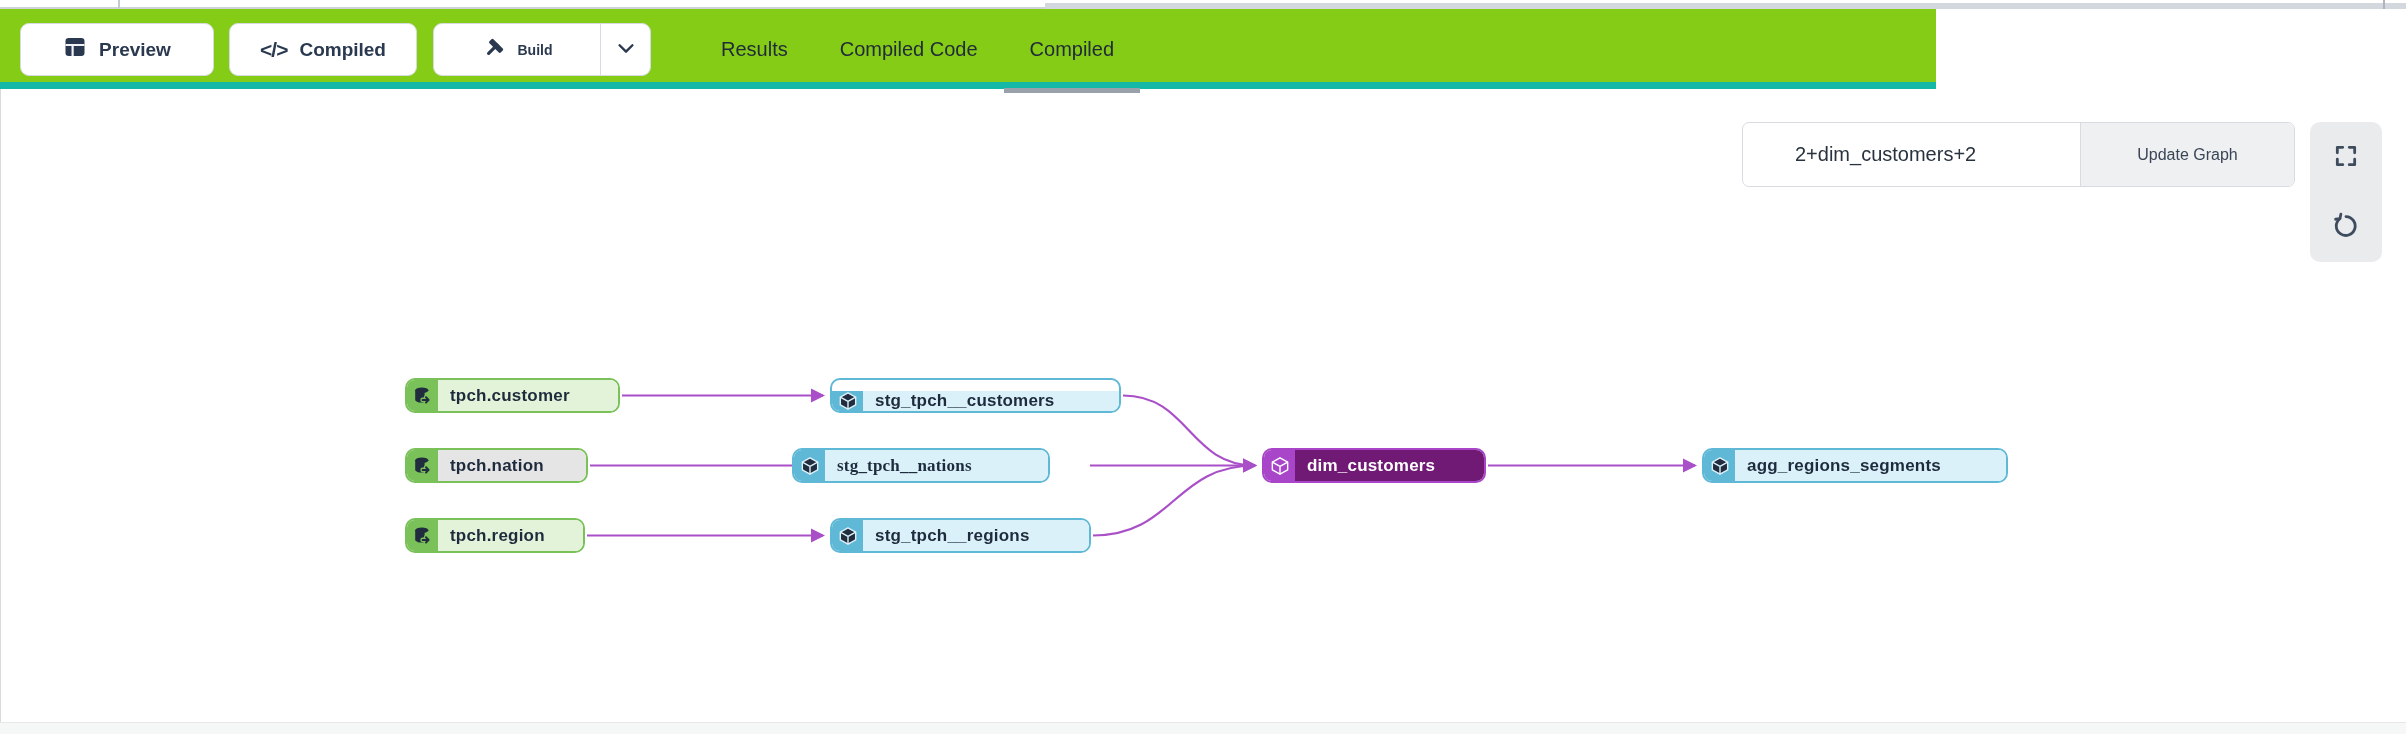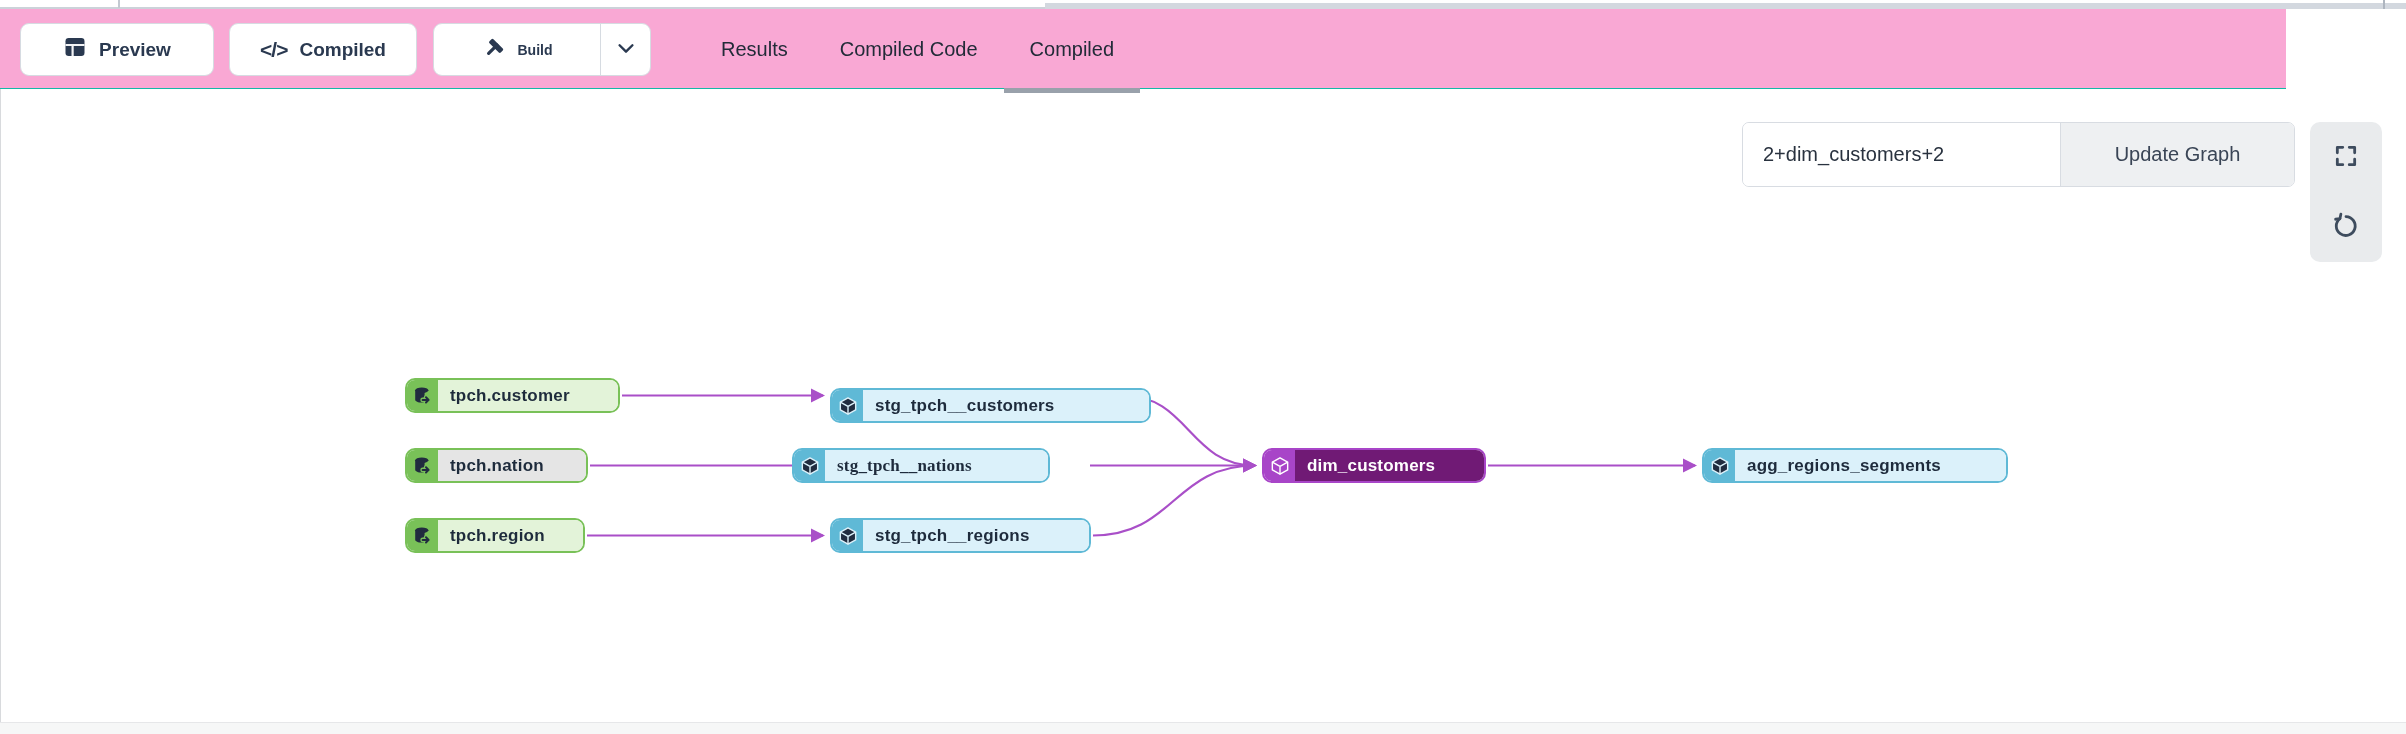--- a/index.html
+++ b/index.html
@@ -7,21 +7,21 @@
   .screen { position:relative; width:2406px; height:734px; background:#ffffff; overflow:hidden; }
 
   
   .top-sliver { position:absolute; top:0; left:0; width:2406px; height:9px; background:#ffffff; border-bottom:2px solid #ccd2d9; }
   .sliver-divider { position:absolute; top:0; left:118px; width:2px; height:8px; background:#c3c9d1; }
   .sliver-gray { position:absolute; top:3px; left:1045px; width:1361px; height:6px; background:#d3d8df; }
   .sliver-tick { position:absolute; top:0; left:2383px; width:2px; height:9px; background:#aeb5bf; }
   .left-edge { position:absolute; top:9px; left:0; width:1px; height:713px; background:#d8dadd; }
 
   
-  .toolbar { position:absolute; top:9px; left:0; width:2286px; height:80px; background:#f9a8d4; border-bottom:1px solid #14b8a6; }
+  .toolbar { position:absolute; top:9px; left:0; width:1936px; height:80px; background:#84cc16; border-bottom:7px solid #14b8a6; }
   .tb-btn { position:absolute; top:14px; height:53px; background:#ffffff; border:1px solid #d6dbe1; border-radius:9px;
             display:flex; align-items:center; justify-content:center; gap:12px; font-size:19px; font-weight:bold;
             color:#2a3950; cursor:pointer; }
   .btn-preview { left:20px;  width:194px; }
   .btn-compile { left:229px; width:188px; }
   .build-group { position:absolute; top:14px; left:433px; width:218px; height:53px; background:#ffffff;
                  border:1px solid #d6dbe1; border-radius:9px; display:flex; }
   .build-main { flex:1; display:flex; align-items:center; justify-content:center; gap:12px; font-size:14px;
                 font-weight:bold; color:#2a3950; border-right:1px solid #d6dbe1; cursor:pointer; }
   .build-caret { width:49px; display:flex; align-items:center; justify-content:center; cursor:pointer; }
@@ -29,25 +29,25 @@
 
   
   .tabs { position:absolute; top:0; left:695px; height:80px; display:flex; }
   .tab { position:relative; height:80px; padding:0 26px; display:flex; align-items:center; font-size:20px;
          color:#222b38; cursor:pointer; white-space:nowrap; }
   .tab.active { font-weight:normal; }
   .tab.active::after { content:""; position:absolute; left:0; right:0; bottom:-4px; height:5px; background:#99a1ab; }
 
   
   .selector-group { position:absolute; top:122px; left:1742px; width:553px; height:65px; display:flex;
-                    border:1px solid #d8dce2; border-radius:7px; overflow:hidden; background:#fff; }
+                    border:1px solid #d8dce2; border-radius:7px; overflow:hidden; background:#fff;padding-left:32px; }
   .selector-input { width:318px; height:100%; border:none; outline:none; padding:0 20px; font-size:20px;
                     color:#29323f; font-family:"Liberation Sans", sans-serif; background:#ffffff; }
   .update-btn { width:235px; height:100%; background:#eef0f2; border:none; border-left:1px solid #d8dce2;
-                font-size:20px; color:#3a4556; font-family:"Liberation Sans", sans-serif; cursor:pointer; }
+                font-size:16px; color:#3a4556; font-family:"Liberation Sans", sans-serif; cursor:pointer; }
   .zoom-controls { position:absolute; top:122px; left:2310px; width:72px; height:140px; background:#e9ebed; border-radius:10px; }
   .zc-btn { width:72px; height:70px; display:flex; align-items:center; justify-content:center; cursor:pointer; background:none; border:none; }
 
   
   .edge-layer { position:absolute; top:0; left:0; width:2406px; height:734px; pointer-events:none; z-index:1; }
   .node { position:absolute; height:35px; border-radius:10px; border-style:solid; border-width:2px;
           display:flex; align-items:stretch; overflow:hidden; z-index:2; cursor:pointer; }
   .node-icon { width:31px; display:flex; align-items:center; justify-content:center; flex:0 0 31px; }
   .node-label { flex:1; display:flex; align-items:center; padding:0 12px; font-size:17px; font-weight:bold;
                 white-space:nowrap; letter-spacing:0.2px; }
@@ -175,21 +175,21 @@
         <span class="node-icon" style="background: rgb(121, 193, 88);">
           <svg width="20" height="20" viewBox="0 0 20 20">
             <ellipse cx="8.8" cy="4.3" rx="6.6" ry="2.9" fill="#212c3f"></ellipse>
             <path d="M2.2 4.3v9.4c0 1.6 2.96 2.9 6.6 2.9 1 0 1.95-.1 2.8-.28V4.3Z" fill="#212c3f"></path>
             <path d="M9.6 13.9h6 M13 11.3l2.6 2.6L13 16.5" fill="none" stroke="#79c158" stroke-width="4.6" stroke-linecap="round" stroke-linejoin="round"></path>
             <path d="M9.6 13.9h6 M13 11.3l2.6 2.6L13 16.5" fill="none" stroke="#212c3f" stroke-width="2" stroke-linecap="round" stroke-linejoin="round"></path>
           </svg>
         </span>
         <span class="node-label" style="background: rgb(227, 243, 217); color: rgb(30, 43, 60);">tpch.region</span>
       </div>
-      <div class="node" style="left: 830px; top: 388px; width: 321px; border-color: rgb(95, 185, 214);">
+      <div class="node" style="left: 830px; top: 378px; width: 291px; border-color: rgb(95, 185, 214); align-items: flex-end;">
         <span class="node-icon" style="background: rgb(95, 185, 214);">
           <svg width="20" height="20" viewBox="0 0 24 24">
             <path d="M12 2.2 21.2 7.3v9.4L12 21.8 2.8 16.7V7.3Z" fill="#212c3f" stroke="#dbf1fa" stroke-width="1.7" stroke-linejoin="round"></path>
             <path d="M2.8 7.3 12 12.4l9.2-5.1M12 12.4v9.4" fill="none" stroke="#dbf1fa" stroke-width="1.7" stroke-linejoin="round"></path>
           </svg>
         </span>
         <span class="node-label" style="background: rgb(219, 241, 250); color: rgb(30, 43, 60);">stg_tpch__customers</span>
       </div>
       <div class="node" style="left: 792px; top: 448px; width: 258px; border-color: rgb(95, 185, 214); font-family: Liberation Serif, serif;">
         <span class="node-icon" style="background: rgb(95, 185, 214);">

